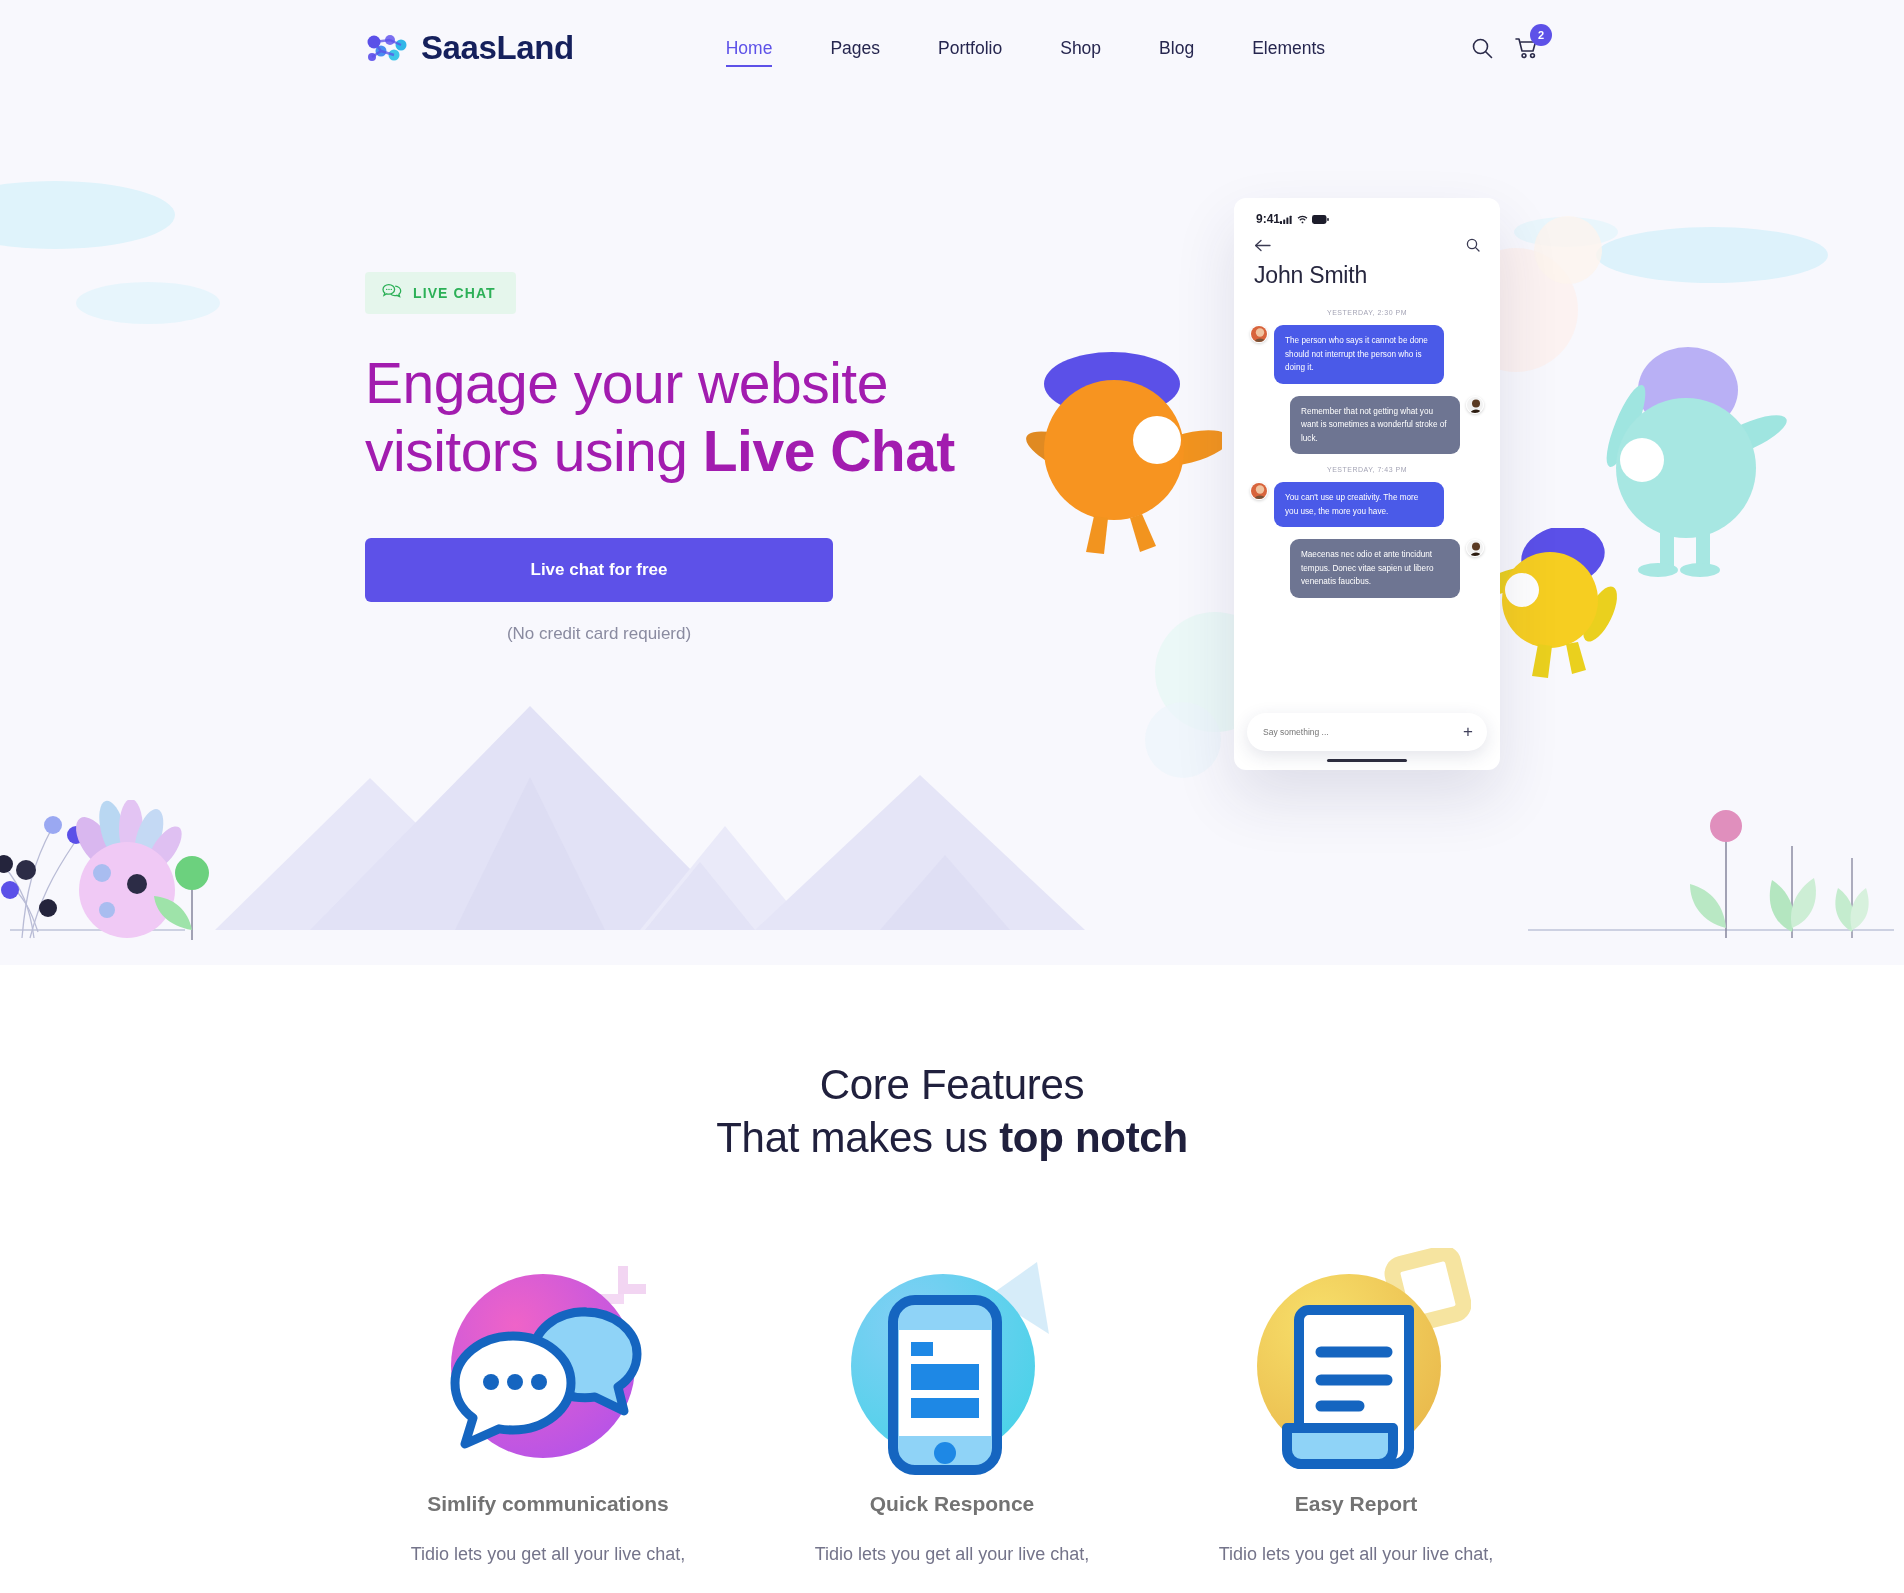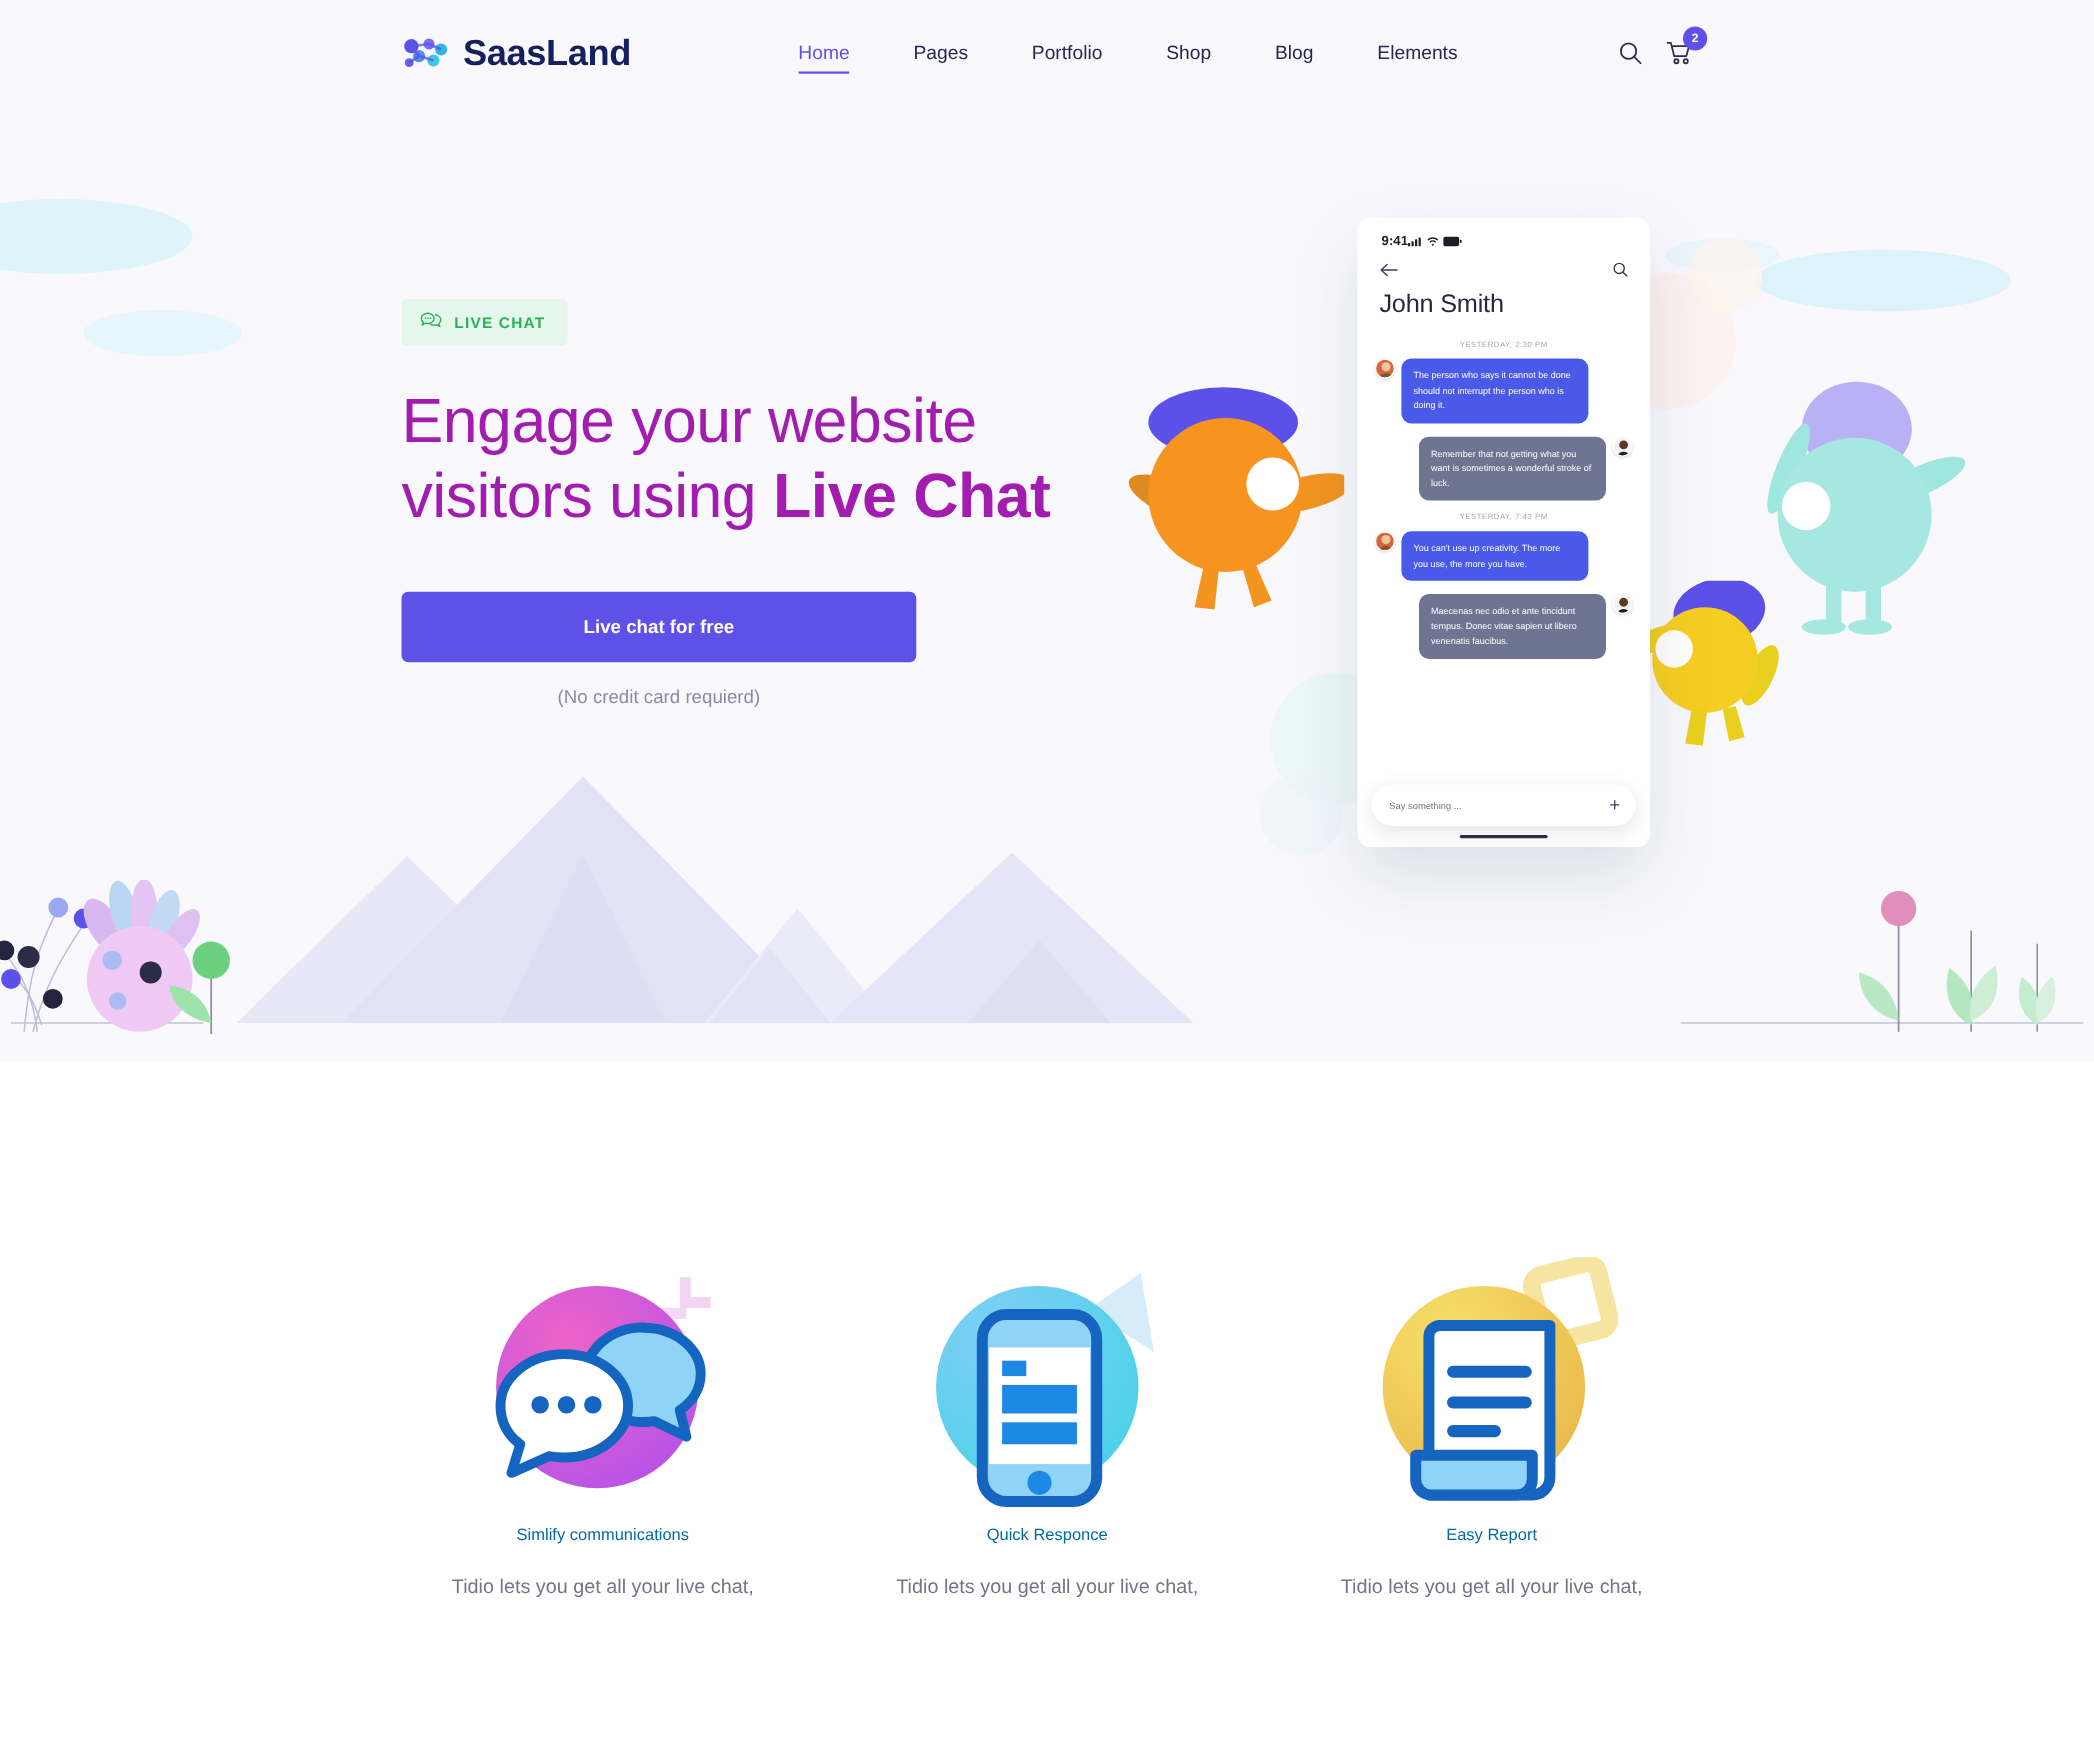--- a/index.html
+++ b/index.html
@@ -153,21 +153,21 @@
     font-weight:400; color:#20203d; letter-spacing:-.3px;
   }
   .sec-title b { font-weight:700; }
   .feature-grid {
     display:flex; justify-content:center; gap:64px;
     margin-top:64px; padding:0 365px;
   }
   .feature-card { width:340px; text-align:center; }
   .feature-icon { height:270px; display:flex; align-items:center; justify-content:center; }
   .feature-name {
-    font-size:15px; font-weight:400; color:#0369a1; margin-top:-6px;
+    font-size:21px; font-weight:700; color:#737373; margin-top:-6px;
   }
   .feature-desc {
     margin-top:24px; font-size:18px; line-height:1.6; color:#74748a;
   }
 </style>
 </head>
 <body>
 
 <section class="hero">
 
@@ -428,20 +428,24 @@
 
     <div class="ph-input">
       <input class="ph-input-field" type="text" placeholder="Say something ..." style="">
       <span class="ph-plus">+</span>
     </div>
     <div class="ph-home"></div>
   </div>
 </section>
 
 <section class="features">
+  <h2 class="sec-title">
+    <span>Core Features</span><br>
+    <span>That makes us </span><b>top notch</b>
+  </h2>
 
   <div class="feature-grid">
 
     <div class="feature-card">
       <div class="feature-icon">
         <svg width="230" height="230" viewBox="0 0 230 230">
           <defs>
               <radialGradient id="g1" cx="35%" cy="28%" r="82%">
             <stop offset="0%" stop-color="#ef63c8"></stop>
                 <stop offset="100%" stop-color="#b553e8"></stop>

